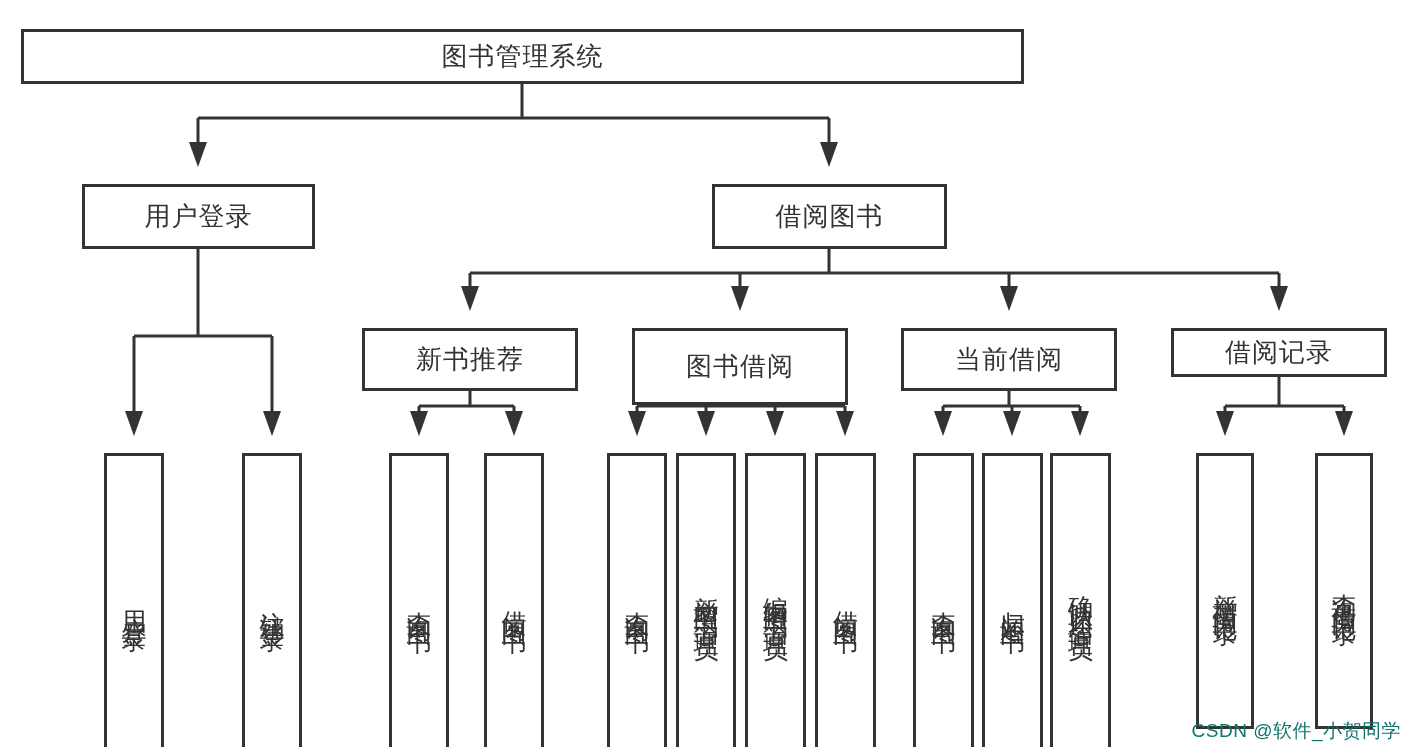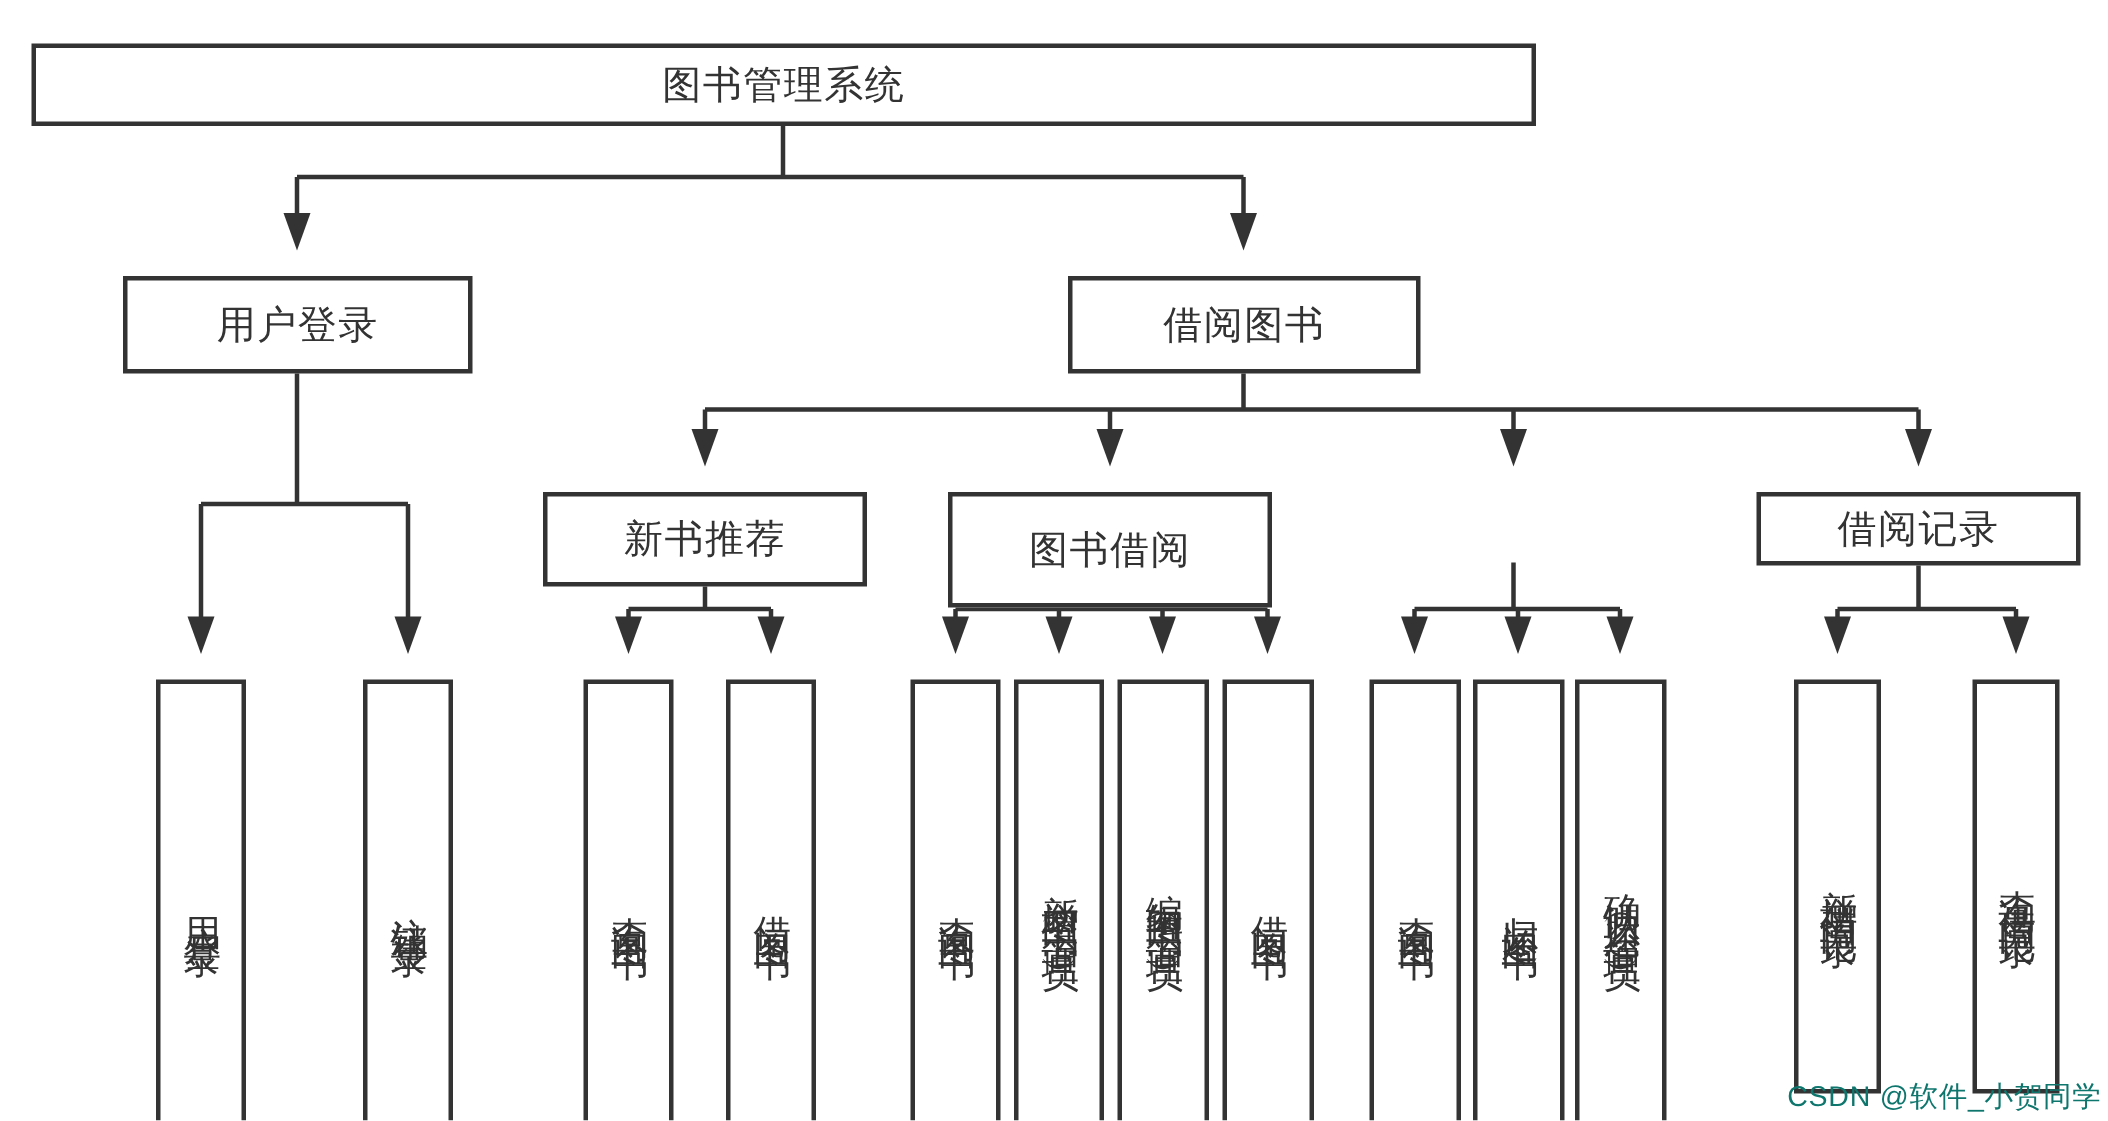--- a/index.html
+++ b/index.html
@@ -100,20 +100,23 @@
   <div class="node hbox" style="left:712px;top:168px;width:235px;height:65px">
     <span class="lbl">借阅图书</span>
   </div>
 
   <div class="node hbox" style="left:362px;top:312px;width:216px;height:63px">
     <span class="lbl">新书推荐</span>
   </div>
   <div class="node hbox" style="left:632px;top:312px;width:216px;height:77px">
     <span class="lbl">图书借阅</span>
   </div>
+  <div class="node hbox" style="left:901px;top:312px;width:216px;height:63px">
+    <span class="lbl">当前借阅</span>
+  </div>
   <div class="node hbox" style="left:1171px;top:312px;width:216px;height:49px">
     <span class="lbl">借阅记录</span>
   </div>
 
   <div class="node vbox" style="left:104px;top:437px;width:60px;height:300px">
     <span class="lbl">用户登录</span>
   </div>
   <div class="node vbox" style="left:242px;top:437px;width:60px;height:300px">
     <span class="lbl">注销登录</span>
   </div>

